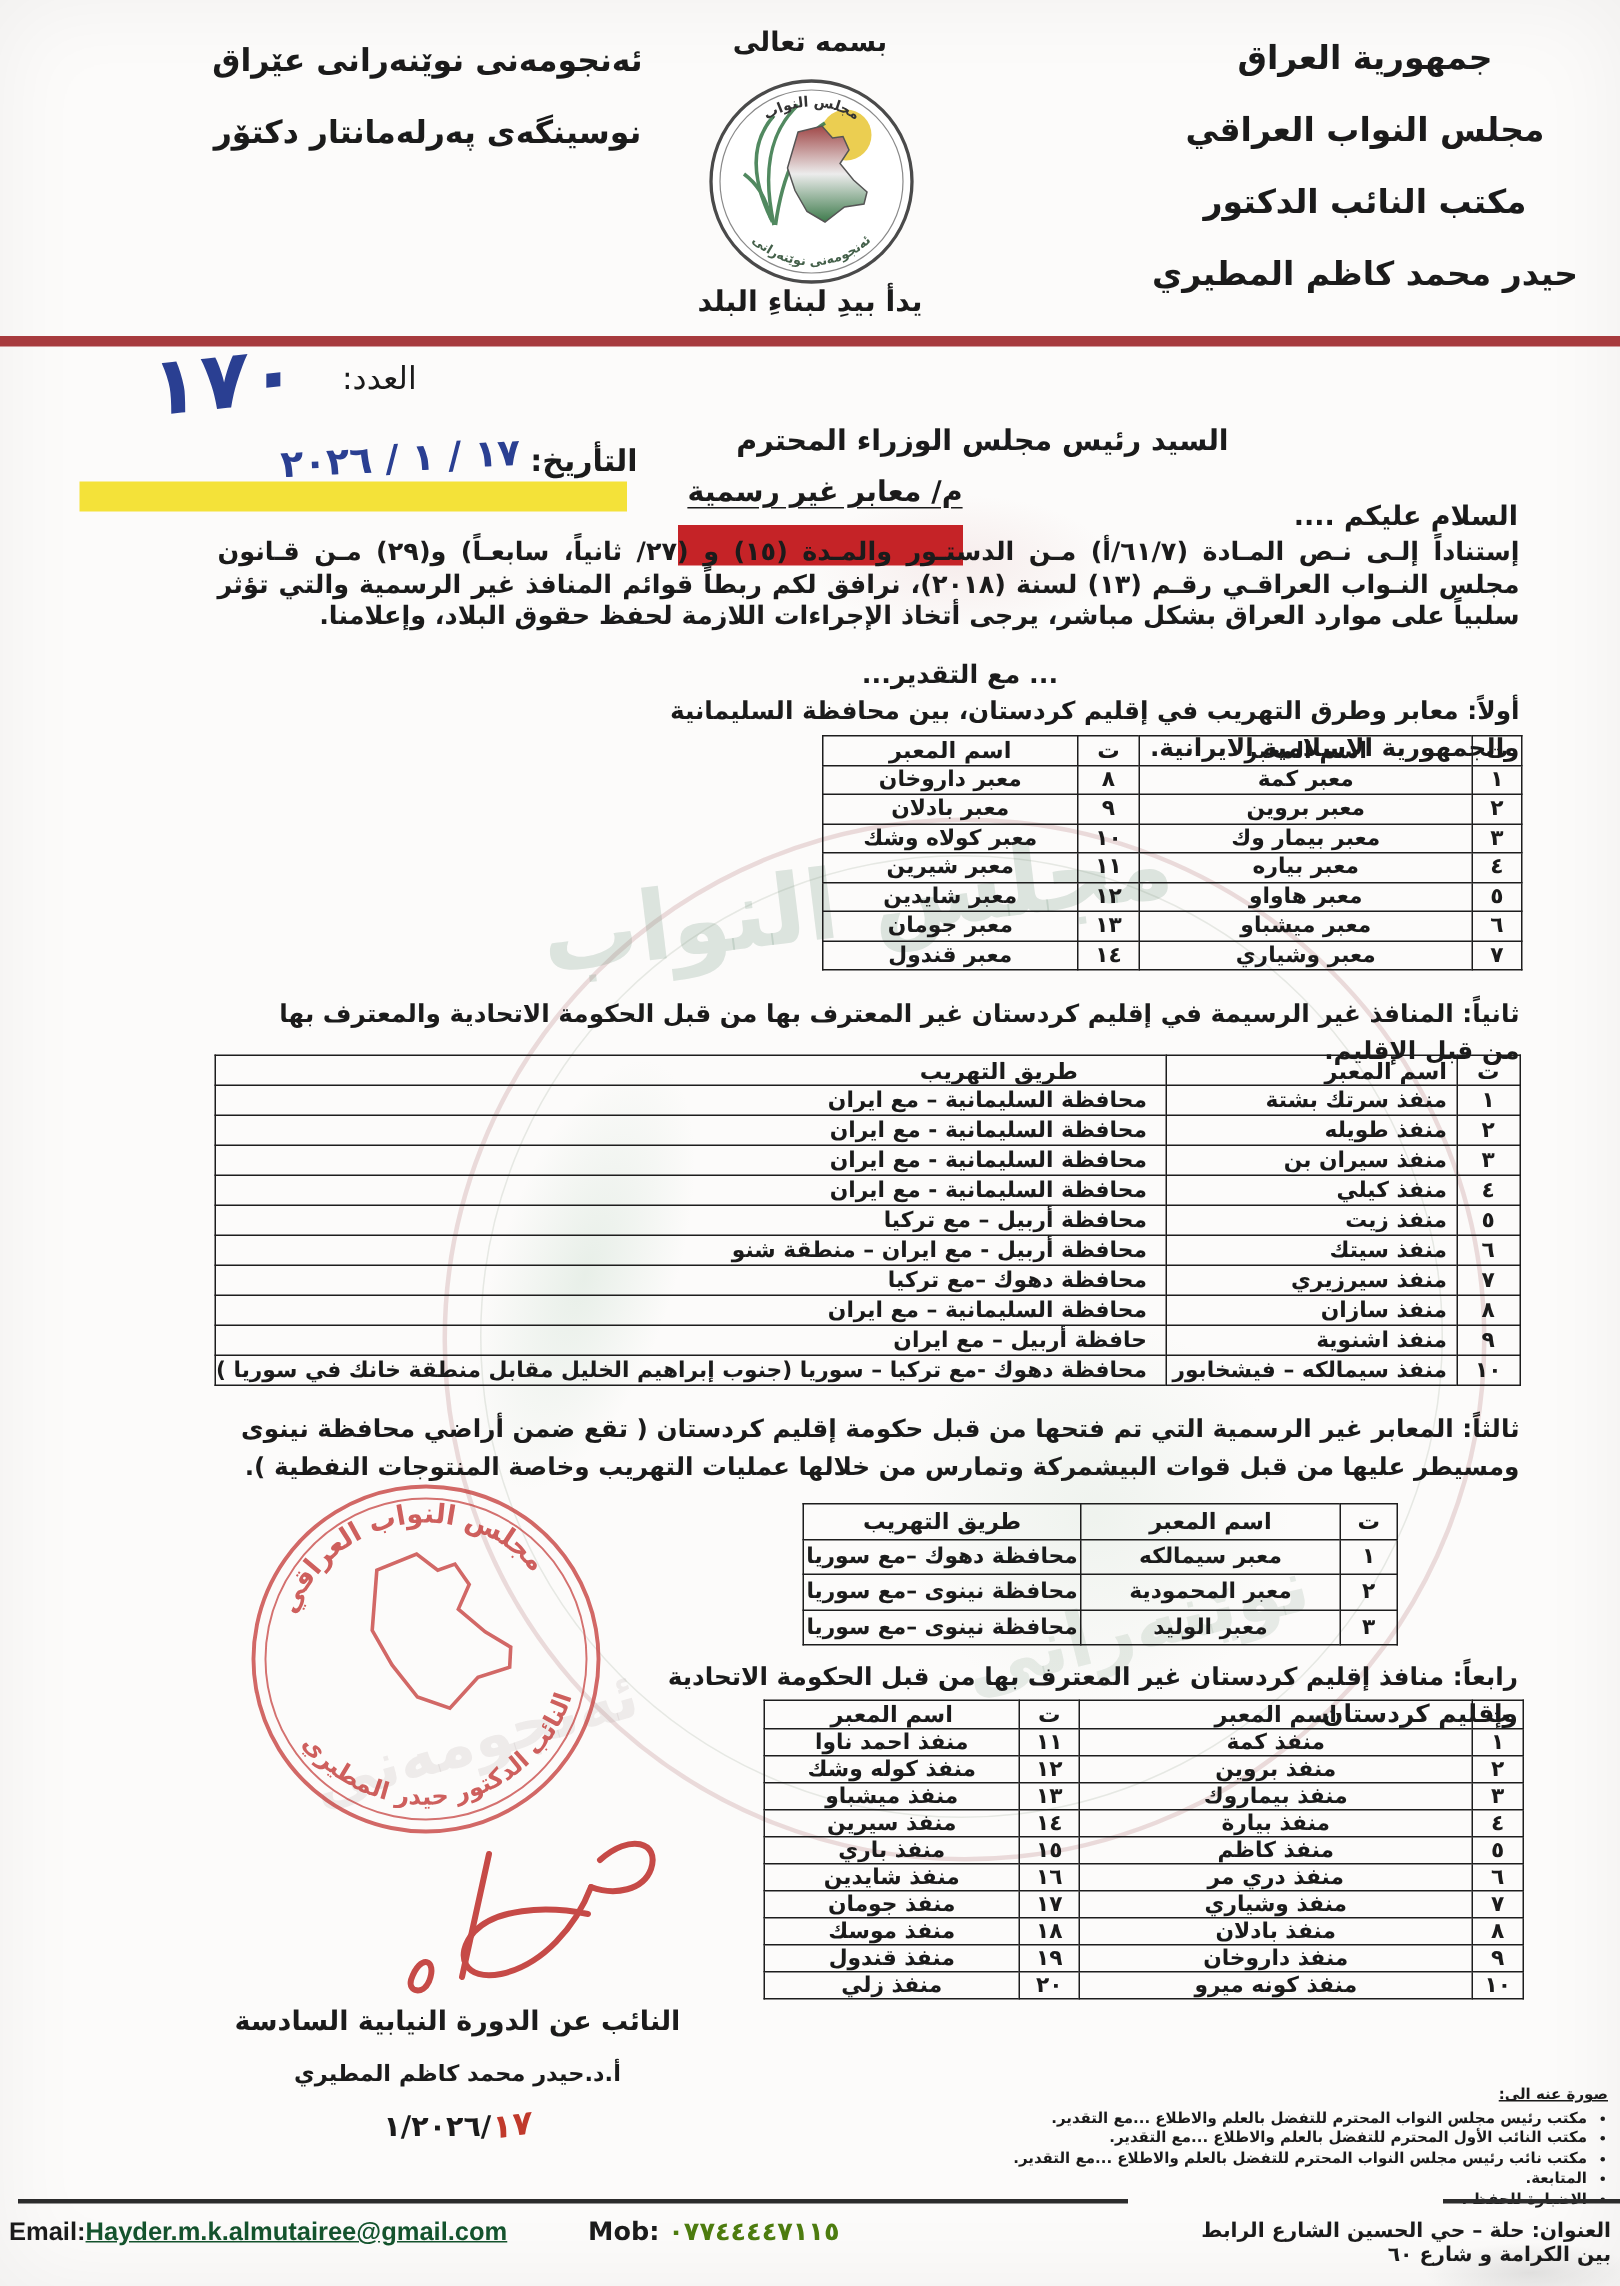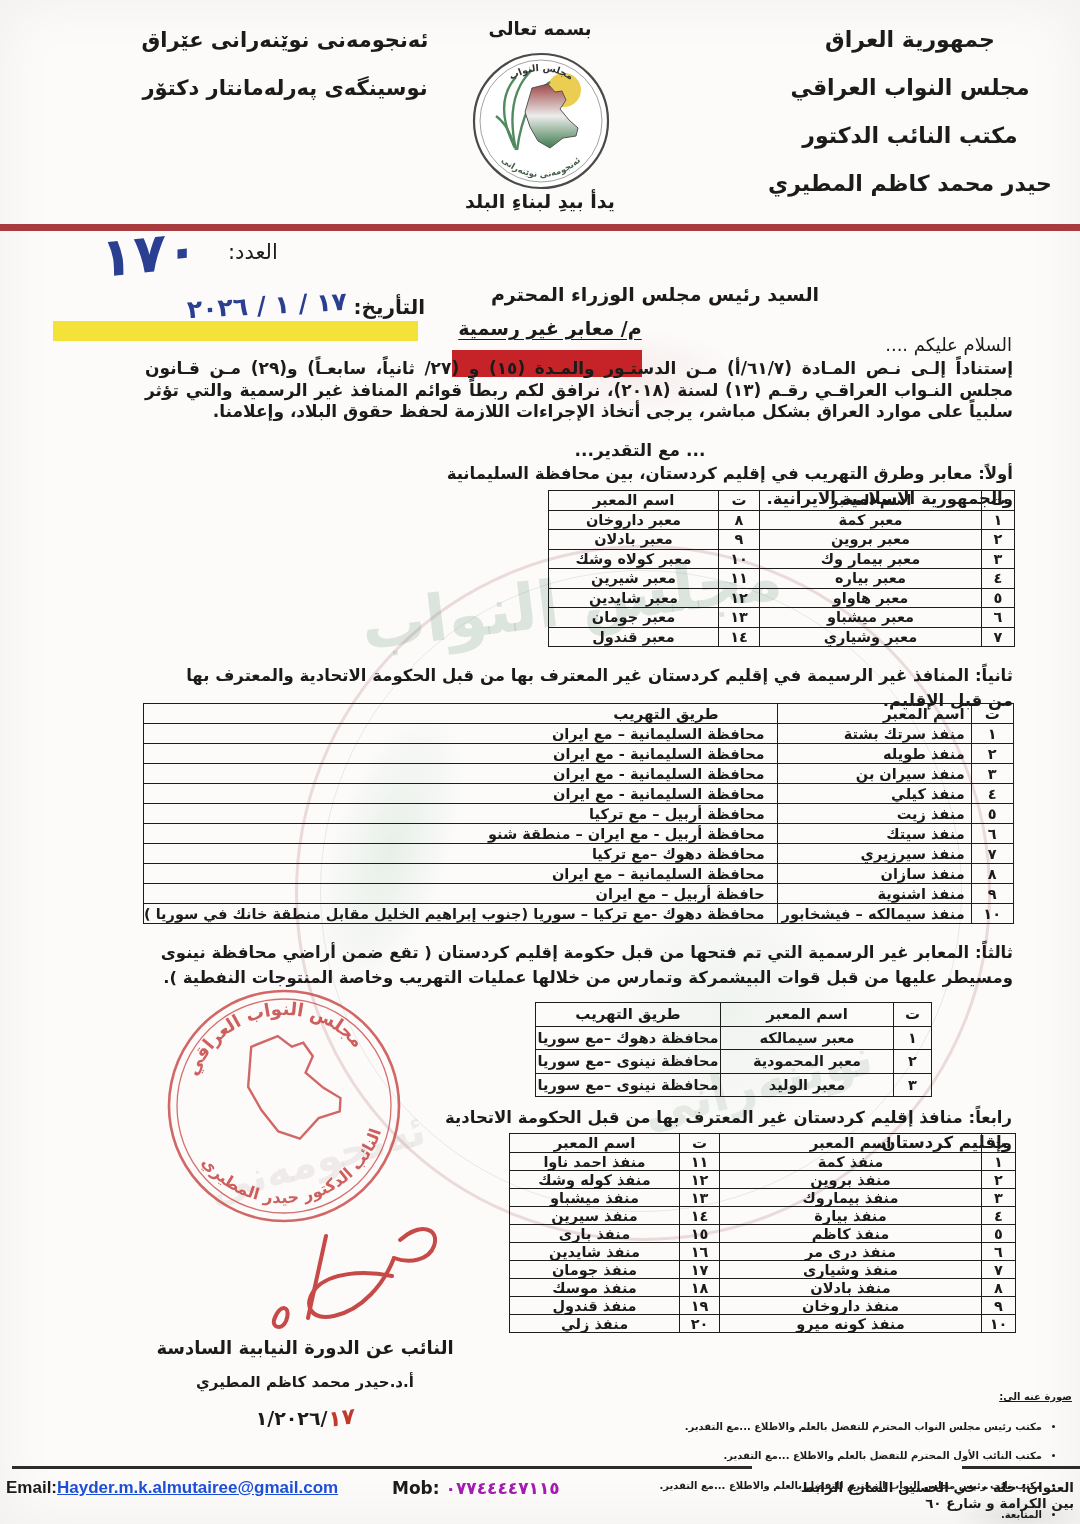--- a/index.html
+++ b/index.html
@@ -41,21 +41,21 @@
   .num-value{left:100px;top:222px;font-size:54px;font-weight:bold;color:#2a3f92;
              transform:rotate(-6deg) skewX(-6deg);letter-spacing:6px;}
   .date-row{left:50px;top:291px;width:375px;text-align:right;font-size:20px;font-weight:bold;}
   .date-hand{color:#2a3f92;font-size:25px;display:inline-block;transform:rotate(-3deg);letter-spacing:2px;}
   .yellow-bar{left:53px;top:321px;width:365px;height:20px;background:#f4e239;}
 
   .addressee{left:440px;top:283px;width:430px;text-align:center;font-size:19px;font-weight:bold;}
   .subject{left:445px;top:317px;width:210px;text-align:center;font-size:19px;font-weight:bold;
            text-decoration:underline;text-underline-offset:4px;}
   .red-bar{left:452px;top:350px;width:190px;height:27px;background:#c52327;}
-  .salutation{right:68px;top:334px;font-size:18px;font-weight:normal;text-align:center;}
+  .salutation{right:68px;top:334px;font-size:18px;font-weight:bold;text-align:center;}
   .body-par{left:145px;top:358px;width:868px;font-size:17px;font-weight:bold;line-height:21.5px;
             text-align:justify;}
   .closing{left:520px;top:440px;width:240px;text-align:center;font-size:17px;font-weight:bold;}
 
   
   .sec-title{font-size:16.5px;font-weight:bold;text-align:right;line-height:25px;}
   .sec1{left:385px;top:461px;width:628px;}
   .sec2{left:168px;top:663px;width:845px;}
   .sec3{left:145px;top:940px;width:868px;}
   .sec4{left:400px;top:1105px;width:612px;}
@@ -80,29 +80,29 @@
   .sig-block{left:130px;top:1330px;width:350px;text-align:center;font-weight:bold;line-height:35px;}
   .sig-line1{font-size:18px;}
   .sig-line2{font-size:15px;}
   .sig-date{font-size:19px;direction:rtl;}
   .sig-day{color:#c0392b;display:inline-block;transform:rotate(-8deg) skewX(-8deg);font-size:22px;}
 
   
   .cc{right:8px;top:1390px;width:460px;text-align:right;font-size:10px;font-weight:bold;line-height:13.5px;}
   .cc-title{text-decoration:underline;}
   .cc ul{margin:2px 0 0;padding:0 14px 0 0;list-style:disc;}
-  .cc li{margin:16px;}
+  .cc li{margin:0;}
 
   
   .rule-l{left:12px;top:1466px;width:740px;height:2.5px;background:#2c2c2c;}
   .rule-r{left:962px;top:1466px;width:118px;height:2.5px;background:#2c2c2c;}
   .footer-email{left:6px;top:1478px;font-size:17px;font-weight:bold;font-family:"Liberation Sans","DejaVu Sans",sans-serif;}
-  .email-link{color:#1d4ed8;text-align:right;}
+  .email-link{color:#14532d;text-align:right;}
   .footer-mob{left:392px;top:1478px;font-size:17px;font-weight:bold;}
-  .mob-num{color:#a21caf;letter-spacing:1px;}
+  .mob-num{color:#4d7c0f;letter-spacing:1px;}
   .footer-addr{right:6px;top:1479px;width:300px;font-size:13.5px;font-weight:bold;text-align:right;}
 </style>
 </head>
 <body>
 
 <div class="page">
 
   <div class="wm-circle"></div>
   <div class="wm-circle2"></div>
   <div class="wm-blob1"></div>

